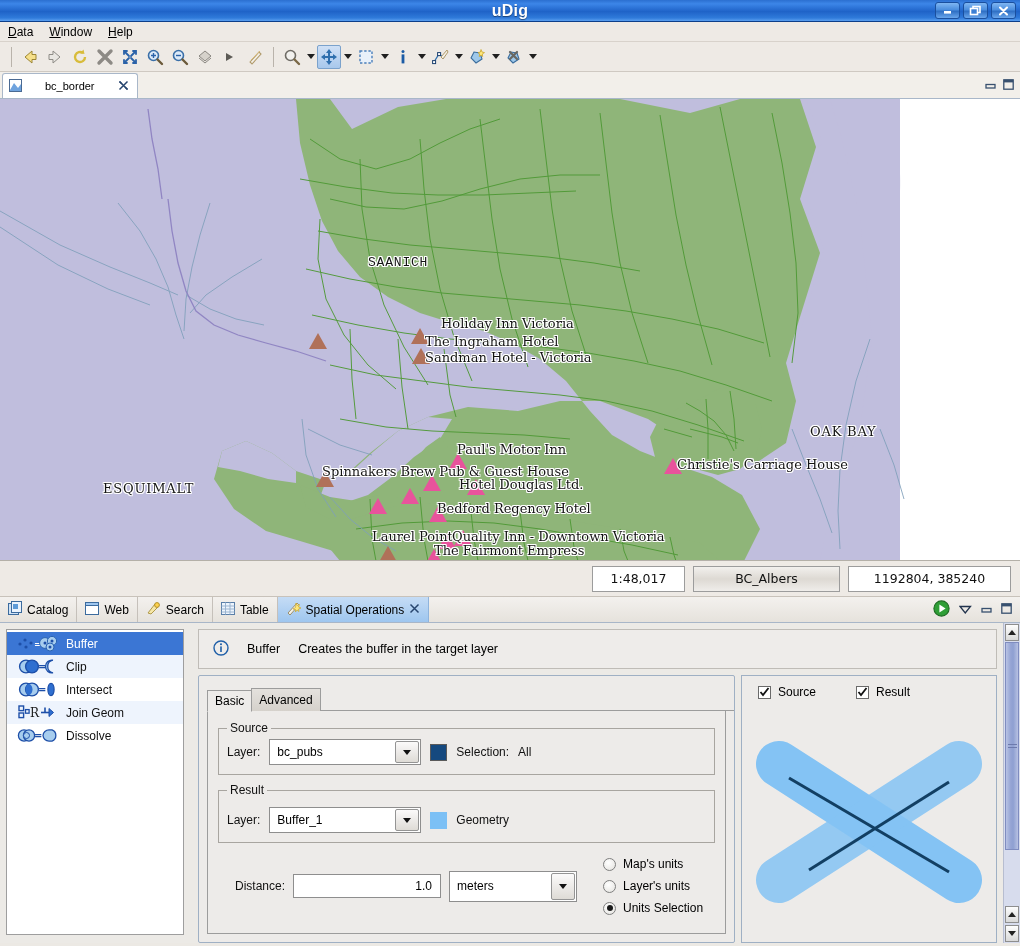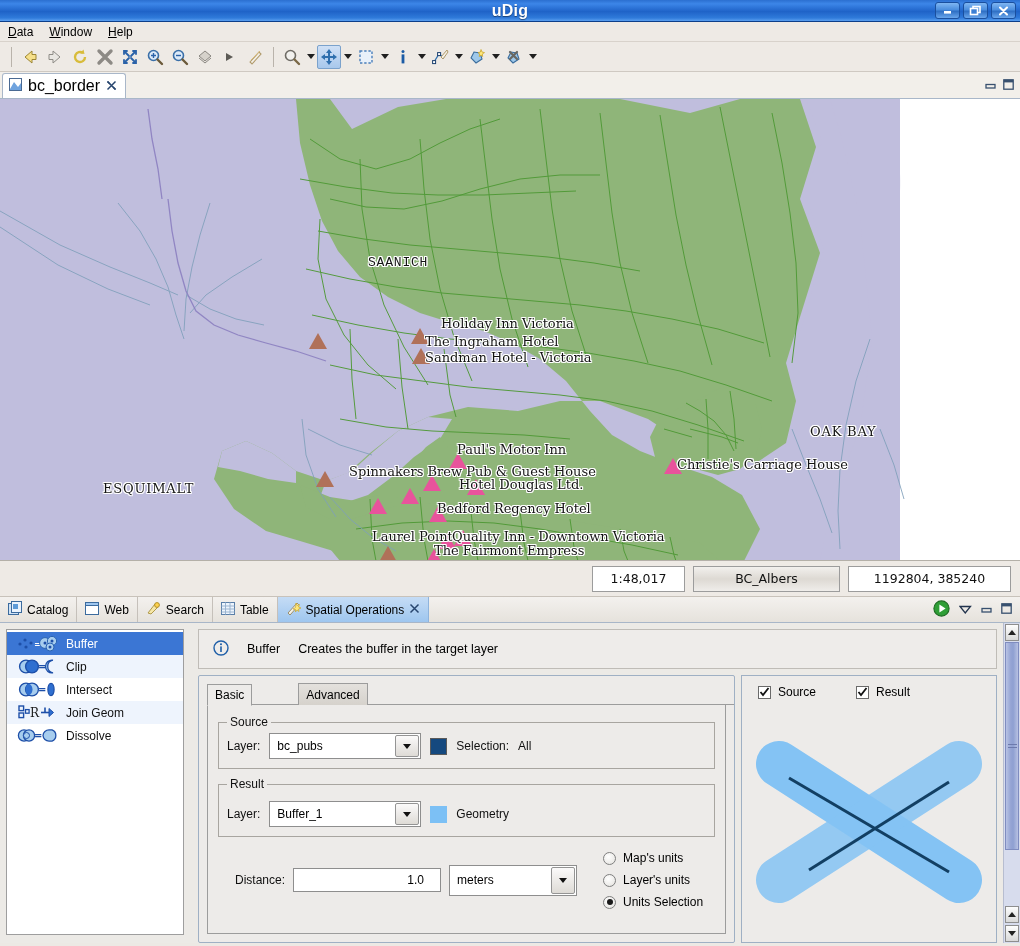--- a/index.html
+++ b/index.html
@@ -80,26 +80,26 @@
 
   
   #editortabs {
     height: 27px;
     background: #f2efea;
     border-bottom: 1px solid #a9b7c9;
     display: flex; align-items: flex-end;
     position: relative;
   }
   #ed-tab {
-    display: flex; align-items: center; gap: 6px;
+    display: flex; align-items: center; gap: 23px;
     height: 25px; padding: 0 8px 0 6px;
     background: #ffffff;
     border: 1px solid #a9b7c9; border-bottom: none;
     border-radius: 3px 3px 0 0;
-    font-size: 16px;
+    font-size: 11px;
     margin-left: 2px;
   }
   #ed-right { position: absolute; right: 6px; bottom: 5px; display: flex; gap: 7px; align-items:center;}
 
   
   #mapwrap {
     position: relative;
     width: 1020px; height: 462px;
     background: #c0bedd;
     overflow: hidden;
@@ -229,24 +229,23 @@
   #formcard {
     flex: 1;
     background: #edebe9;
     border: 1px solid #9fb0c4;
     border-radius: 2px;
     position: relative;
     min-width: 0;
     display: flex; flex-direction: column;
   }
   #tabstrip {
-    display: flex; align-items: flex-start;
-    height: 22px; margin: 7px 0 0 8px;
+    display: flex; align-items: center;
+    height: 22px; margin: 13px 0 0 8px;
     border-bottom: 1px solid #9c9c9c;
-    gap: 47px;
   }
   .ftab {
     height: 24px; padding: 0 7px;
     display: flex; align-items: center;
     font-size: 12px;
     border: 1px solid #9c9c9c;
     background: linear-gradient(to bottom,#e4e1dd,#d5d1cb);
     margin-right: -1px;
   }
   .ftab.sel {
@@ -294,21 +293,21 @@
     border-left:4px solid transparent; border-right:4px solid transparent;
     border-top:5px solid #111;
   }
   .swatch { width: 17px; height: 17px; border: 1px solid #5a5a5a; }
 
   .distrow { display:flex; align-items:center; gap: 8px; margin-top: 14px; }
   .numinput {
     width: 148px; height: 24px;
     border: 1px solid #8e8e8e; background:#fff;
     display:flex; align-items:center; justify-content:flex-end;
-    padding-right: 16px; font-size:12px;
+    padding-right: 8px; font-size:12px;
   }
   .radiocol { display:flex; flex-direction:column; gap: 8px; margin-left: 18px; }
   .radio { display:flex; align-items:center; gap:7px; font-size:12px; }
   .radio .dot {
     width:13px;height:13px;border-radius:50%;
     border:1px solid #7f7f7f;
     background: radial-gradient(circle at 40% 35%, #ffffff, #e3e1dd);
     display:flex;align-items:center;justify-content:center;
   }
   .radio.on .dot::after {
@@ -707,21 +706,21 @@
     </div>
   <div class="mkr brown" style="left:423px; top:525px;"></div>
   <div class="mkr" style="left:673px; top:375px;">
       <i></i>
     </div>
 
   <div class="maplabel" style="left:441px; top:217px;">Holiday Inn Victoria</div>
   <div class="maplabel" style="left:425px; top:235px;">The Ingraham Hotel</div>
   <div class="maplabel" style="left:425px; top:251px;">Sandman Hotel - Victoria</div>
   <div class="maplabel" style="left:457px; top:343px;">Paul's Motor Inn</div>
-  <div class="maplabel" style="left:322px; top:365px;margin-left:27px;">Spinnakers Brew Pub &amp; Guest House</div>
+  <div class="maplabel" style="left:322px; top:365px;">Spinnakers Brew Pub &amp; Guest House</div>
   <div class="maplabel" style="left:459px; top:378px;">Hotel Douglas Ltd.</div>
   <div class="maplabel" style="left:437px; top:402px;">Bedford Regency Hotel</div>
   <div class="maplabel" style="left:372px; top:430px;">Laurel Point Inn</div>
   <div class="maplabel" style="left:452px; top:430px;">Quality Inn - Downtown Victoria</div>
   <div class="maplabel" style="left:434px; top:444px;">The Fairmont Empress</div>
 
   <div class="maplabel" style="left:677px; top:358px;">Christie's Carriage House</div>
 </div>
 
 <div id="mapstatus">

